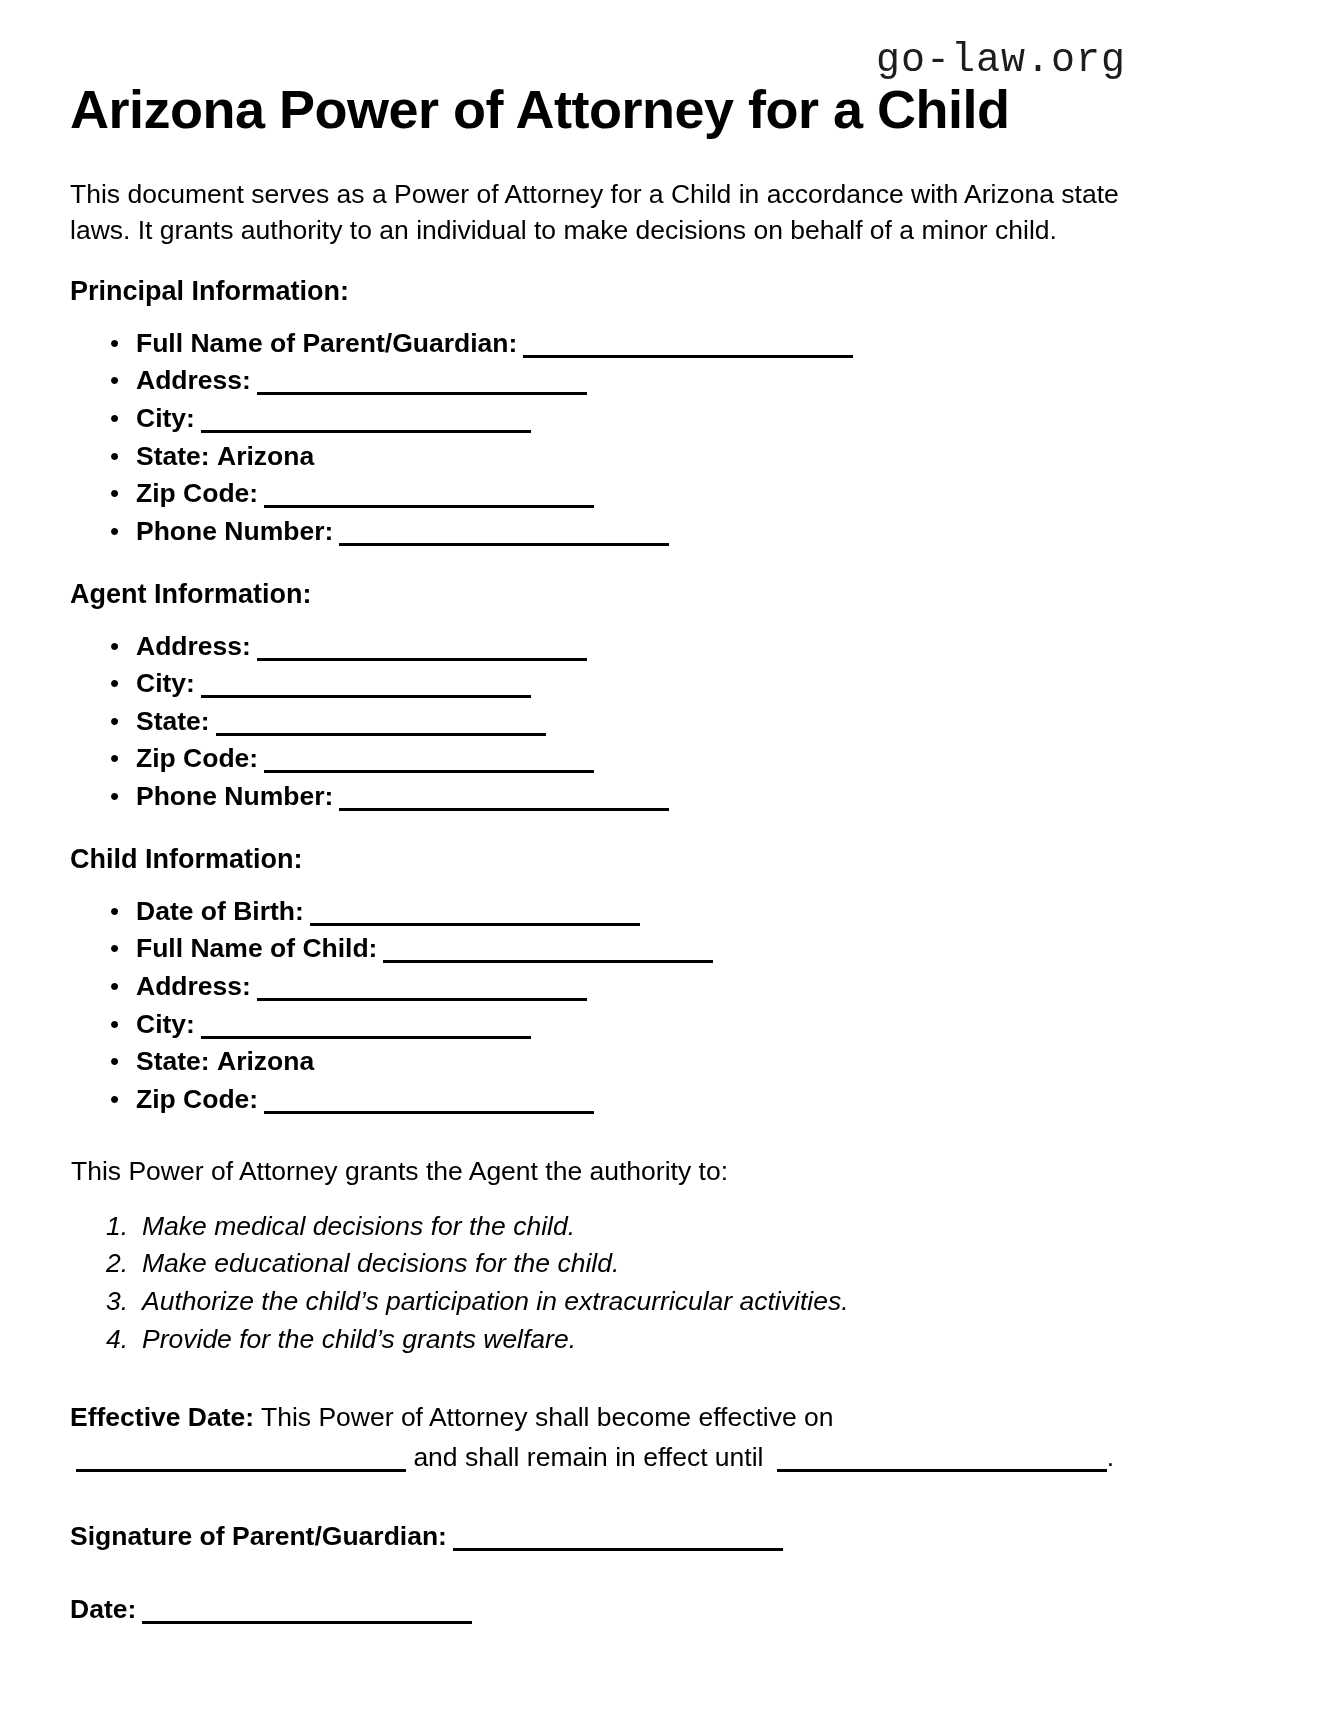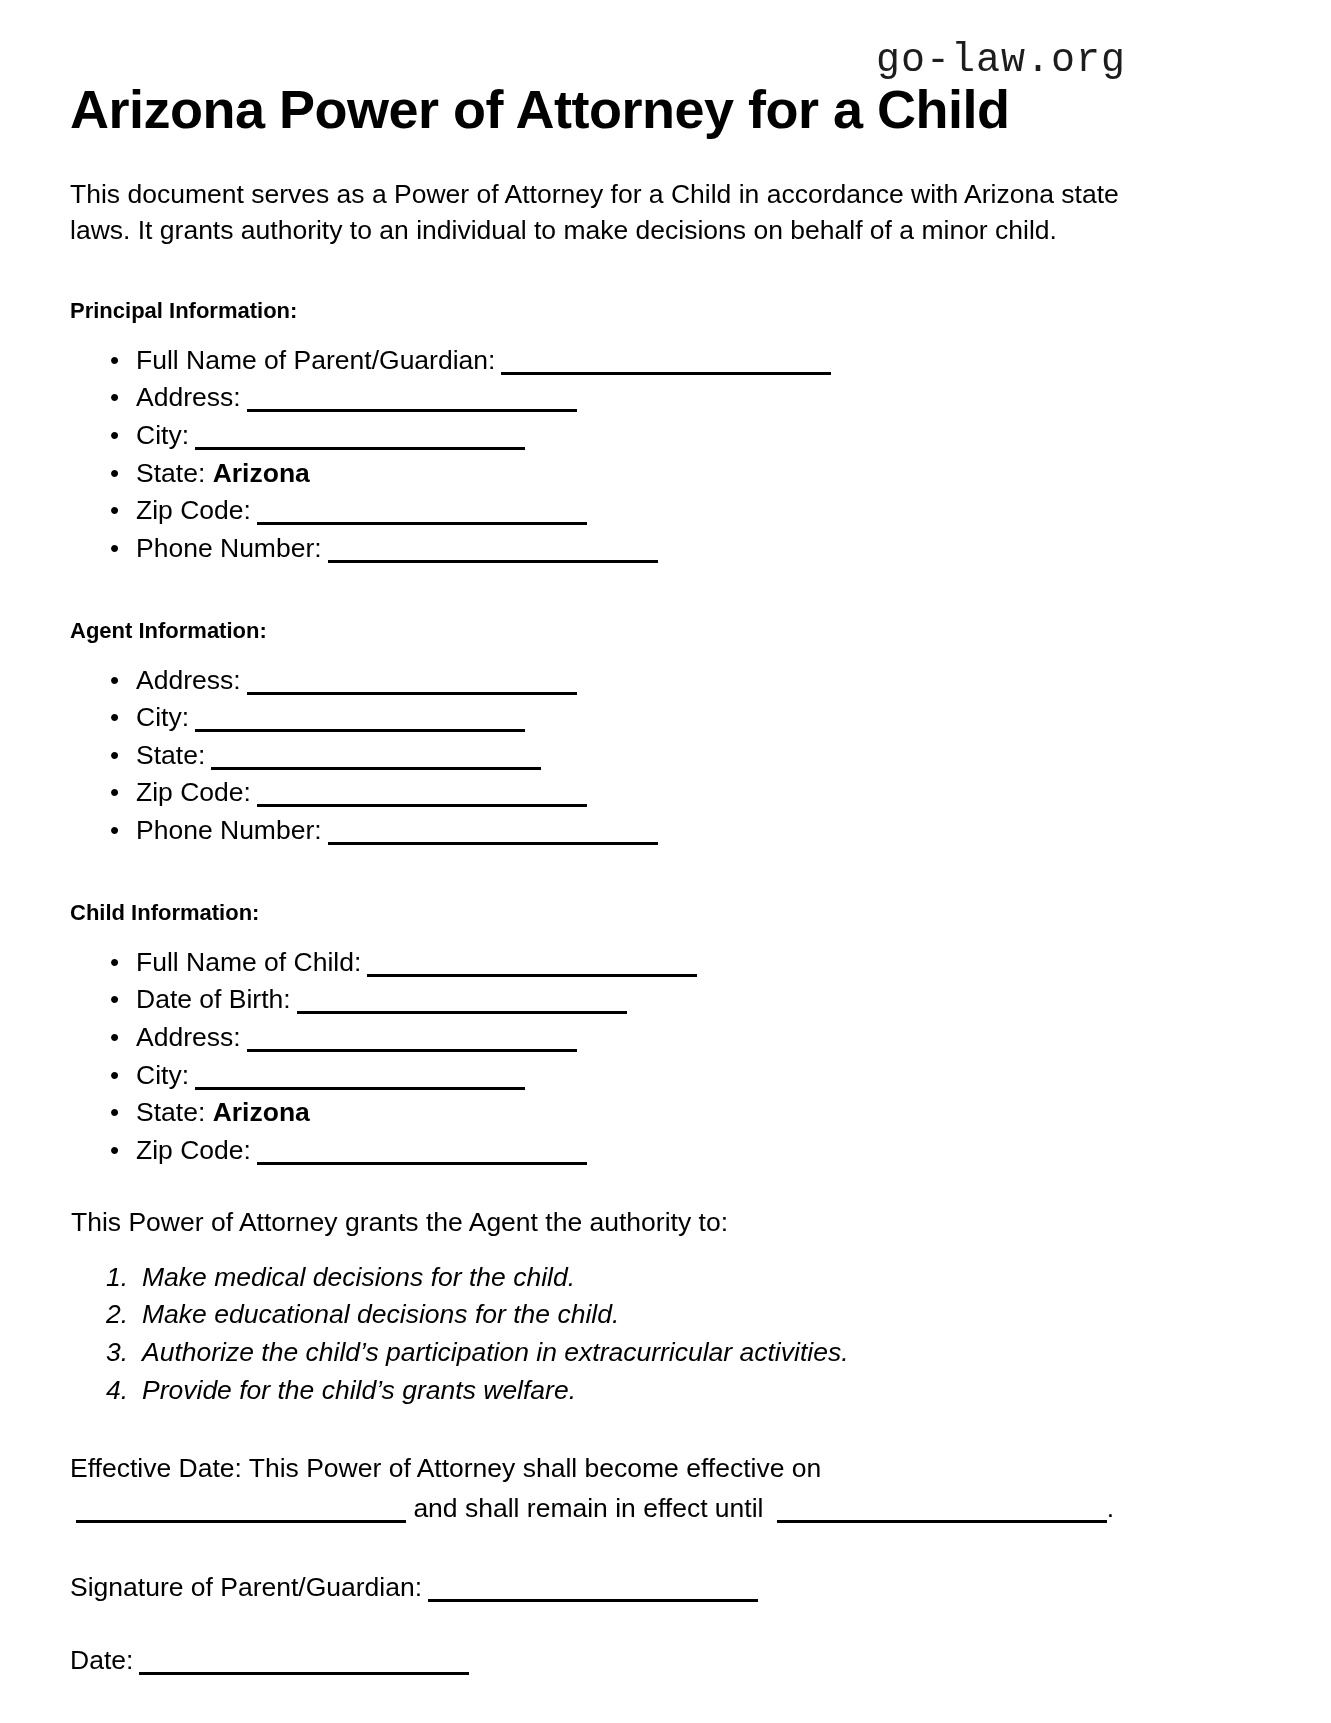--- a/index.html
+++ b/index.html
@@ -40,43 +40,43 @@
     letter-spacing: -0.5px;
     line-height: 1.1;
   }
   p.intro {
     margin: 38px 0 0 0;
     font-size: 26.5px;
     line-height: 1.33;
     max-width: 1090px;
   }
   h2.section-heading {
-    margin: 50px 0 0 0;
-    font-size: 22px;
+    margin: 28px 0 0 0;
+    font-size: 27px;
     font-weight: bold;
   }
   ul.field-list {
     margin: 18px 0 0 0;
     padding-left: 66px;
     list-style: none;
   }
   ul.field-list > li {
     font-size: 26.5px;
     line-height: 1.42;
     position: relative;
     white-space: nowrap;
   }
   ul.field-list > li::before {
     content: "\2022";
     position: absolute;
     left: -26px;
     top: 0;
     font-size: 26px;
   }
-  .lbl { font-weight: normal; }
+  .lbl { font-weight: bold; }
   .val { font-weight: bold; }
   .blank {
     display: inline-block;
     border-bottom: 3px solid #000;
     vertical-align: -6px;
     height: 20px;
     margin-left: 6px;
   }
   p.body-text {
     margin: 36px 0 0 1px;
@@ -167,24 +167,24 @@
       <span class="lbl">Zip Code:</span><span class="blank" style="width:330px"></span>
     </li>
     <li>
       <span class="lbl">Phone Number:</span><span class="blank" style="width:330px"></span>
     </li>
   </ul>
 
   <h2 class="section-heading">Child Information:</h2>
   <ul class="field-list">
     <li>
+      <span class="lbl">Date of Birth:</span><span class="blank" style="width:330px"></span>
+    </li>
+    <li>
       <span class="lbl">Full Name of Child:</span><span class="blank" style="width:330px"></span>
-    </li>
-    <li>
-      <span class="lbl">Date of Birth:</span><span class="blank" style="width:330px"></span>
     </li>
     <li>
       <span class="lbl">Address:</span><span class="blank" style="width:330px"></span>
     </li>
     <li>
       <span class="lbl">City:</span><span class="blank" style="width:330px"></span>
     </li>
     <li>
       <span class="lbl">State:</span>&nbsp;<span class="val">Arizona</span>
     </li>

